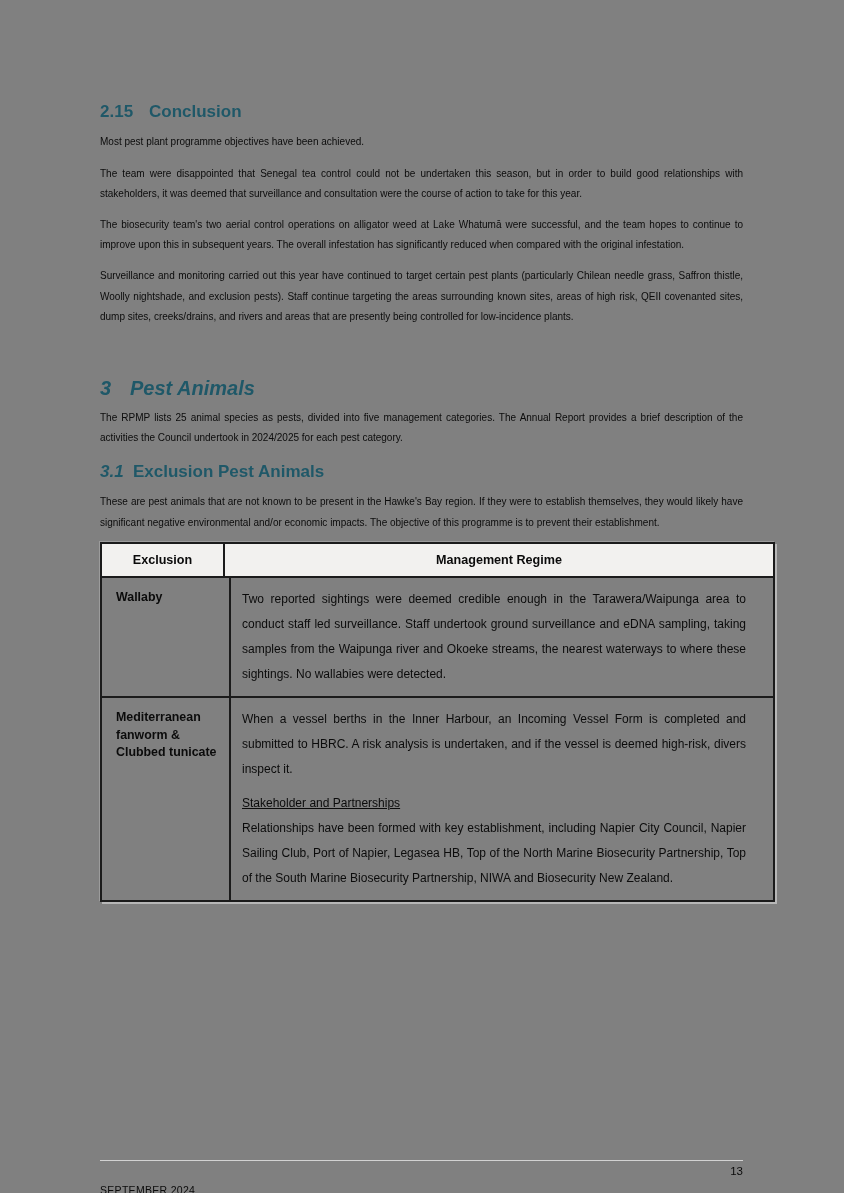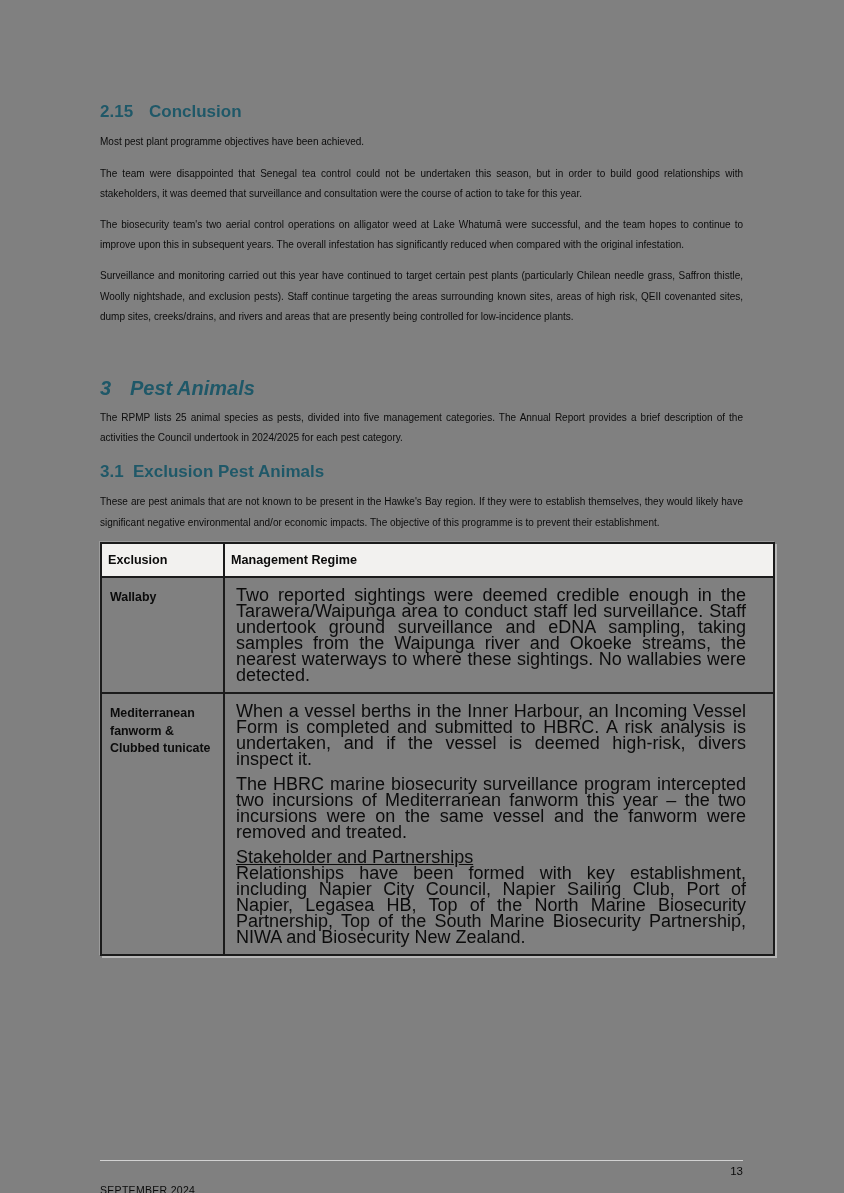--- a/index.html
+++ b/index.html
@@ -13,38 +13,38 @@
     width:844px;height:1193px;position:relative;overflow:hidden;
     background:var(--page-bg);
     font-family:"Liberation Sans", sans-serif;
     color:var(--ink);
   }
   .content{position:absolute;left:100px;top:101px;width:643px;}
   .h-minor{font-size:17px;font-weight:bold;color:var(--heading);margin:0 0 10px 0;line-height:21px;}
   .h-major{font-size:20px;font-weight:bold;color:var(--heading);margin:48px 0 8px 0;line-height:24px;font-style:italic;}
   .h-minor .num{display:inline-block;min-width:49px;}
   .h-major .num{display:inline-block;min-width:30px;}
-  .h-minor.sub .num{min-width:33px;}
+  .h-minor.sub .num{min-width:33px;font-style:italic;}
   p.body{font-size:10px;line-height:20.6px;text-align:justify;margin:0 0 11px 0;}
   p.body.tight{margin-bottom:10px;}
   .sect-pest p.body{margin-bottom:0;}
 
   .table-wrap{width:675px;margin-top:9px;}
   .x-table{
     border:2px solid var(--border);
     box-shadow:2px 2px 0 rgba(228,228,228,0.55), -1px -1px 0 rgba(190,190,190,0.45);
   }
   .t-head{display:grid;grid-template-columns:121px 1fr;background:#f2f1ef;border-bottom:2px solid var(--border);}
-  .t-head .hcell{padding:8px 6px;font-weight:bold;font-size:12.6px;text-align:left;line-height:16px;}
+  .t-head .hcell{padding:8px 6px;font-weight:bold;font-size:12.6px;text-align:center;line-height:16px;}
   .t-head .hcell.second{border-left:2px solid var(--border);}
-  .t-row{display:grid;grid-template-columns:121px 1fr;border-bottom:2px solid var(--border);}
+  .t-row{display:grid;grid-template-columns:121px 1fr;border-bottom:2px solid var(--border);padding-left:6px;}
   .t-row.last{border-bottom:none;}
   .label-cell{padding:11px 6px 10px 8px;font-weight:bold;font-size:12.4px;line-height:17.5px;}
   .content-cell{border-left:2px solid var(--border);padding:9px 11px 9px 11px;}
-  .content-cell p{font-size:18px;line-height:16px;text-align:justify;margin:0 16px 9px 0;}
+  .content-cell p{font-size:12px;line-height:25px;text-align:justify;margin:0 16px 9px 0;}
   .content-cell p:last-child{margin-bottom:0;}
   .content-cell p.sub-heading{text-decoration:underline;margin-bottom:0;text-align:left;}
 
   .footer{position:absolute;left:100px;top:1160px;width:643px;}
   .footer-rule{border-top:1px solid #d2d2d2;height:0;}
   .page-num{text-align:right;margin-top:4px;font-size:11.5px;}
   .footer-date{margin-top:7px;font-size:10.5px;letter-spacing:0.3px;}
 </style>
 </head>
 <body>
@@ -80,21 +80,20 @@
         <div class="label-cell">Wallaby</div>
         <div class="content-cell">
           <p>Two reported sightings were deemed credible enough in the Tarawera/Waipunga area to conduct staff led surveillance. Staff undertook ground surveillance and eDNA sampling, taking samples from the Waipunga river and Okoeke streams, the nearest waterways to where these sightings. No wallabies were detected.</p>
         </div>
       </div>
 
       <div class="t-row last">
         <div class="label-cell">Mediterranean fanworm &amp; Clubbed tunicate</div>
         <div class="content-cell">
           <p>When a vessel berths in the Inner Harbour, an Incoming Vessel Form is completed and submitted to HBRC. A risk analysis is undertaken, and if the vessel is deemed high-risk, divers inspect it.</p>
-          <p>The HBRC marine biosecurity surveillance program intercepted two incursions of Mediterranean fanworm this year – the two incursions were on the same vessel and the fanworm were removed and treated.</p>
           <p class="sub-heading">Stakeholder and Partnerships</p>
           <p>Relationships have been formed with key establishment, including Napier City Council, Napier Sailing Club, Port of Napier, Legasea HB, Top of the North Marine Biosecurity Partnership, Top of the South Marine Biosecurity Partnership, NIWA and Biosecurity New Zealand.</p>
         </div>
       </div>
     </div>
   </div>
 
 </div>
 
 <div class="footer">

